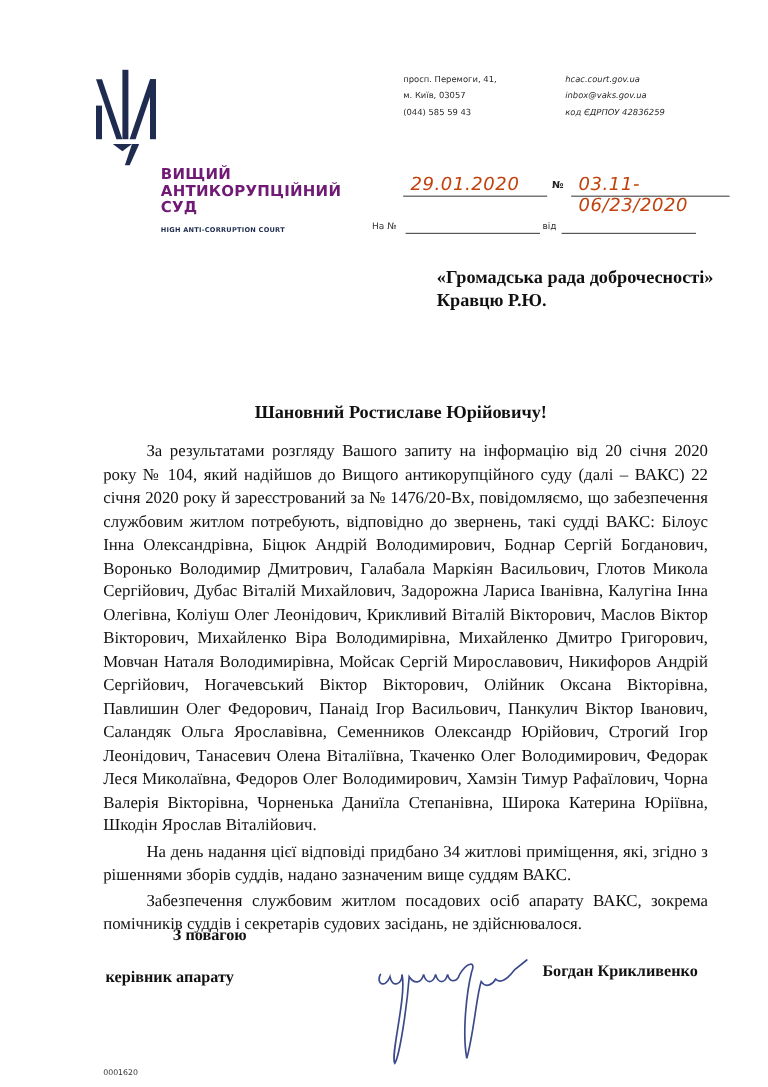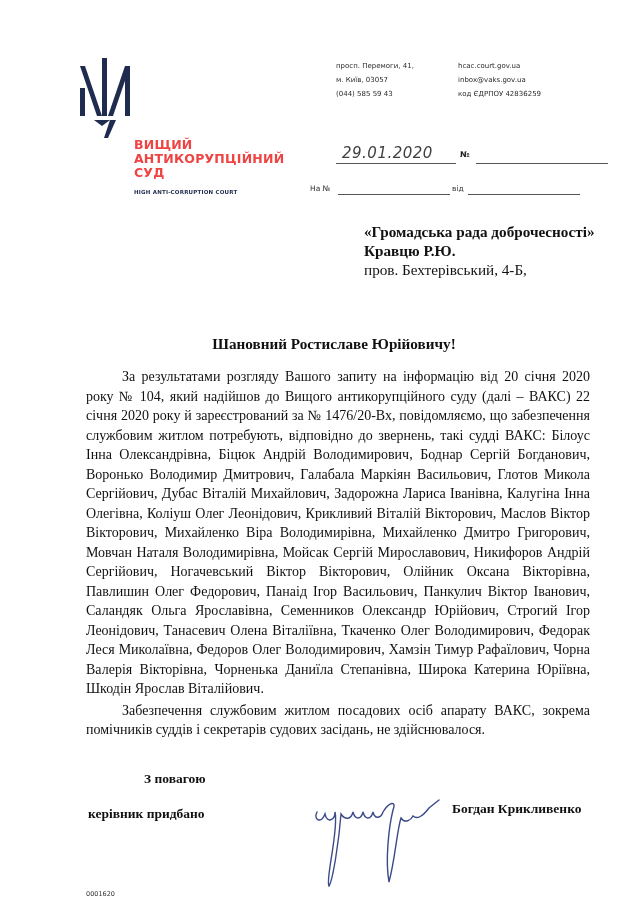--- a/index.html
+++ b/index.html
@@ -1,24 +1,24 @@
 <!DOCTYPE html>
 <html><head>
 <meta charset="utf-8">
 <style>
   html, body { margin: 0; padding: 0; background: #ffffff; }
   body { width: 640px; height: 906px; position: relative; overflow: hidden; font-family: "Liberation Serif", serif; color: #111; }
   .logo { position: absolute; left: 80px; top: 58px; width: 52px; height: 80px; }
-  .court-name { position: absolute; left: 134px; top: 138px; font-family: "DejaVu Sans", sans-serif; font-weight: bold; font-size: 12.5px; line-height: 14px; color: #ef4444; letter-spacing: 0.2px; }
+  .court-name { position: absolute; left: 134px; top: 138px; font-family: "DejaVu Sans", sans-serif; font-weight: bold; font-size: 12.5px; line-height: 14px; color: #701a75; letter-spacing: 0.2px; }
   .court-en { position: absolute; left: 134px; top: 189px; font-family: "DejaVu Sans", sans-serif; font-weight: bold; font-size: 5.5px; color: #1f2c4f; letter-spacing: 0.2px; }
   .contacts { position: absolute; top: 59px; font-family: "DejaVu Sans", sans-serif; font-size: 7px; line-height: 14px; color: #2a2a2a; }
   .contacts.c1 { left: 336px; }
-  .contacts.c2 { left: 458px; }
+  .contacts.c2 { left: 471px; font-style: italic; }
   .reg-line { position: absolute; left: 336px; top: 142px; width: 272px; height: 26px; }
-  .hand { font-family: "DejaVu Sans", sans-serif; font-style: italic; color: #404040; font-size: 15px; position: absolute; top: 2px; letter-spacing: 0.5px; }
+  .hand { font-family: "DejaVu Sans", sans-serif; font-style: italic; color: #c2410c; font-size: 15px; position: absolute; top: 2px; letter-spacing: 0.5px; }
   .hand.date { left: 6px; }
   .hand.num { left: 146px; }
   .num-sign { position: absolute; left: 124px; top: 8px; font-family: "DejaVu Sans", sans-serif; font-size: 8px; font-weight: bold; color: #222; }
   .uline { position: absolute; border-bottom: 1px solid #555; }
   .ref-line { position: absolute; left: 310px; top: 184px; width: 300px; height: 14px; font-family: "DejaVu Sans", sans-serif; font-size: 7.5px; color: #333; }
   .addressee { position: absolute; left: 364px; top: 222px; font-size: 15.2px; line-height: 19px; }
   .addressee .b { font-weight: bold; }
   .salutation { position: absolute; left: 0; width: 624px; text-align: center; top: 335px; font-size: 15.2px; font-weight: bold; margin-left: 22px; }
   .body-text { position: absolute; left: 86px; top: 367px; width: 504px; font-size: 14px; line-height: 19.5px; text-align: justify; }
   .body-text p { margin: 0; text-indent: 36px; }
@@ -57,44 +57,45 @@
 <div class="contacts c2">
   <div>hcac.court.gov.ua</div>
   <div>inbox@vaks.gov.ua</div>
   <div>код ЄДРПОУ 42836259</div>
 </div>
 
 <div class="reg-line">
   <span class="hand date">29.01.2020</span>
   <div class="uline" style="left:0;top:21px;width:120px;"></div>
   <span class="num-sign">№</span>
+  <span class="hand num">03.11-06/23/2020</span>
   <div class="uline" style="left:140px;top:21px;width:132px;"></div>
 </div>
 
 <div class="ref-line">
   <span style="position:absolute;left:0;top:0;">На №</span>
   <div class="uline" style="left:28px;top:10px;width:112px;"></div>
   <span style="position:absolute;left:142px;top:0;">від</span>
   <div class="uline" style="left:158px;top:10px;width:112px;"></div>
 </div>
 
 <div class="addressee">
   <div class="b">«Громадська рада доброчесності»</div>
   <div class="b">Кравцю Р.Ю.</div>
-  <div>пров. Бехтерівський, 4-Б,</div>
 </div>
 
 <div class="salutation">Шановний Ростиславе Юрійовичу!</div>
 
 <div class="body-text">
   <p>За результатами розгляду Вашого запиту на інформацію від 20 січня 2020 року № 104, який надійшов до Вищого антикорупційного суду (далі – ВАКС) 22 січня 2020 року й зареєстрований за № 1476/20-Вх, повідомляємо, що забезпечення службовим житлом потребують, відповідно до звернень, такі судді ВАКС: Білоус Інна Олександрівна, Біцюк Андрій Володимирович, Боднар Сергій Богданович, Воронько Володимир Дмитрович, Галабала Маркіян Васильович, Глотов Микола Сергійович, Дубас Віталій Михайлович, Задорожна Лариса Іванівна, Калугіна Інна Олегівна, Коліуш Олег Леонідович, Крикливий Віталій Вікторович, Маслов Віктор Вікторович, Михайленко Віра Володимирівна, Михайленко Дмитро Григорович, Мовчан Наталя Володимирівна, Мойсак Сергій Мирославович, Никифоров Андрій Сергійович, Ногачевський Віктор Вікторович, Олійник Оксана Вікторівна, Павлишин Олег Федорович, Панаід Ігор Васильович, Панкулич Віктор Іванович, Саландяк Ольга Ярославівна, Семенников Олександр Юрійович, Строгий Ігор Леонідович, Танасевич Олена Віталіївна, Ткаченко Олег Володимирович, Федорак Леся Миколаївна, Федоров Олег Володимирович, Хамзін Тимур Рафаїлович, Чорна Валерія Вікторівна, Чорненька Даниїла Степанівна, Широка Катерина Юріївна, Шкодін Ярослав Віталійович.</p>
+  <p>На день надання цієї відповіді придбано 34 житлові приміщення, які, згідно з рішеннями зборів суддів, надано зазначеним вище суддям ВАКС.</p>
   <p>Забезпечення службовим житлом посадових осіб апарату ВАКС, зокрема помічників суддів і секретарів судових засідань, не здійснювалося.</p>
 </div>
 
 <div class="closing">З повагою</div>
-<div class="position">керівник придбано</div>
+<div class="position">керівник апарату</div>
 
 <svg class="signature" viewBox="0 0 140 100">
   <path d="M12,22 C8,30 16,34 20,24 C22,34 30,30 30,22 C34,40 20,90 24,96 C28,90 34,50 36,24 C40,30 46,30 48,22 C50,30 56,30 58,22 C60,30 66,30 68,22 C70,30 76,28 78,22 C84,12 92,10 88,20 C84,36 80,70 84,92 C90,70 92,40 96,28 C100,34 106,30 108,26 C112,30 118,26 124,18 L134,10" fill="none" stroke="#3b4a8a" stroke-width="1.4" stroke-linecap="round"></path>
 </svg>
 
 <div class="signer">Богдан Крикливенко</div>
 <div class="doc-code">0001620</div>
 
 </body></html>

